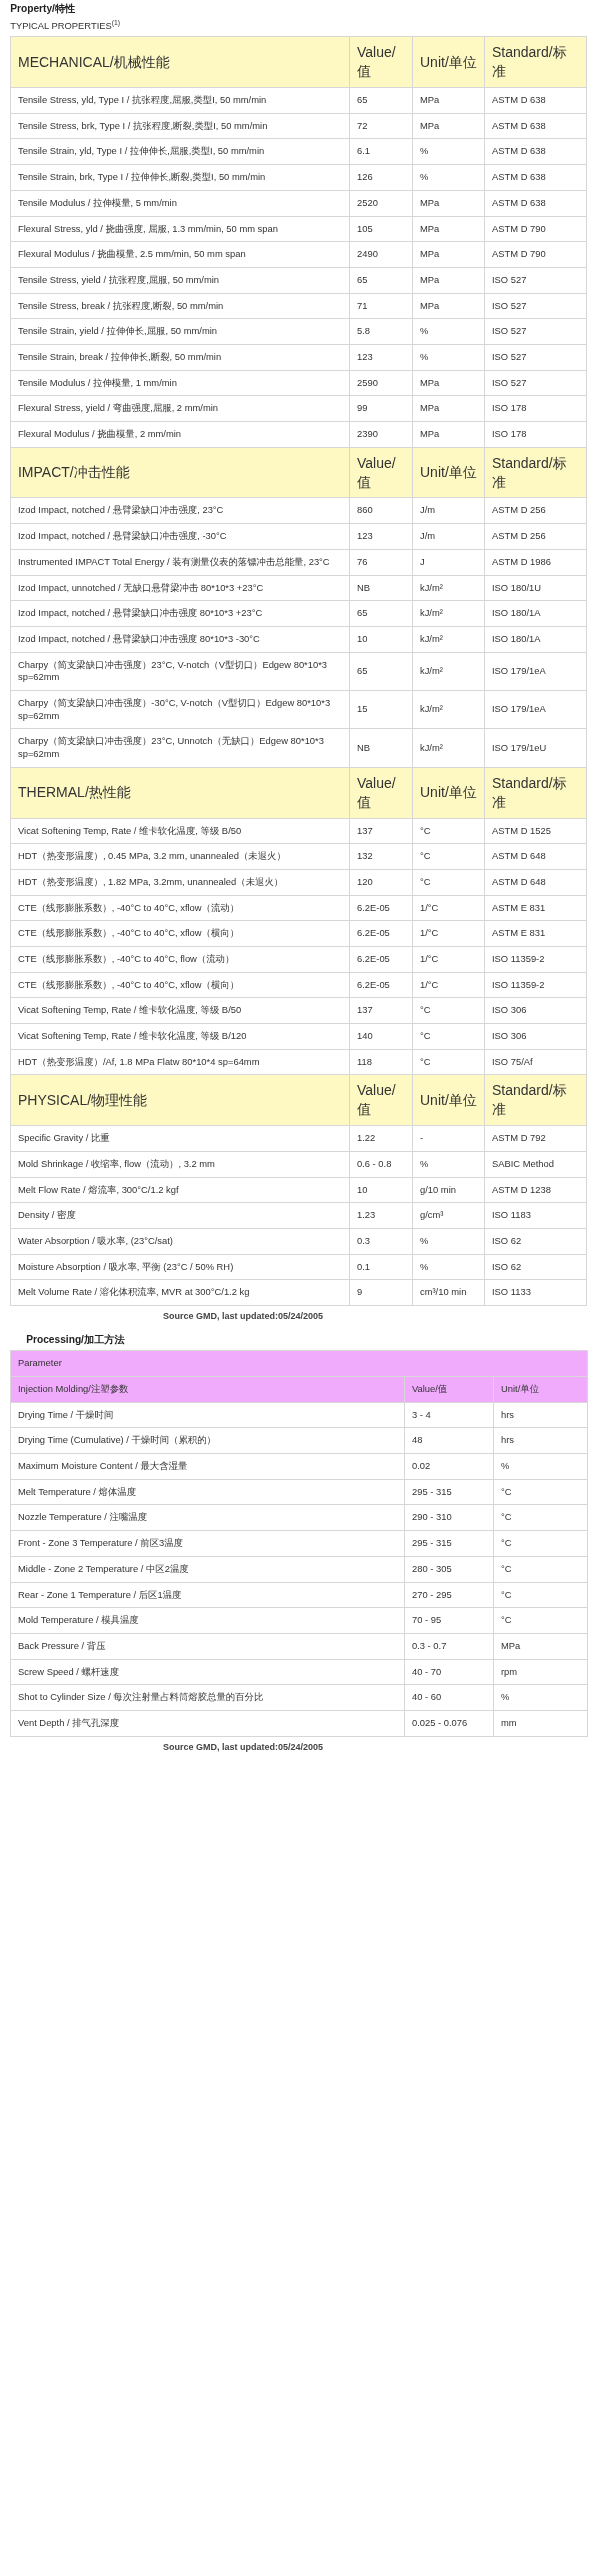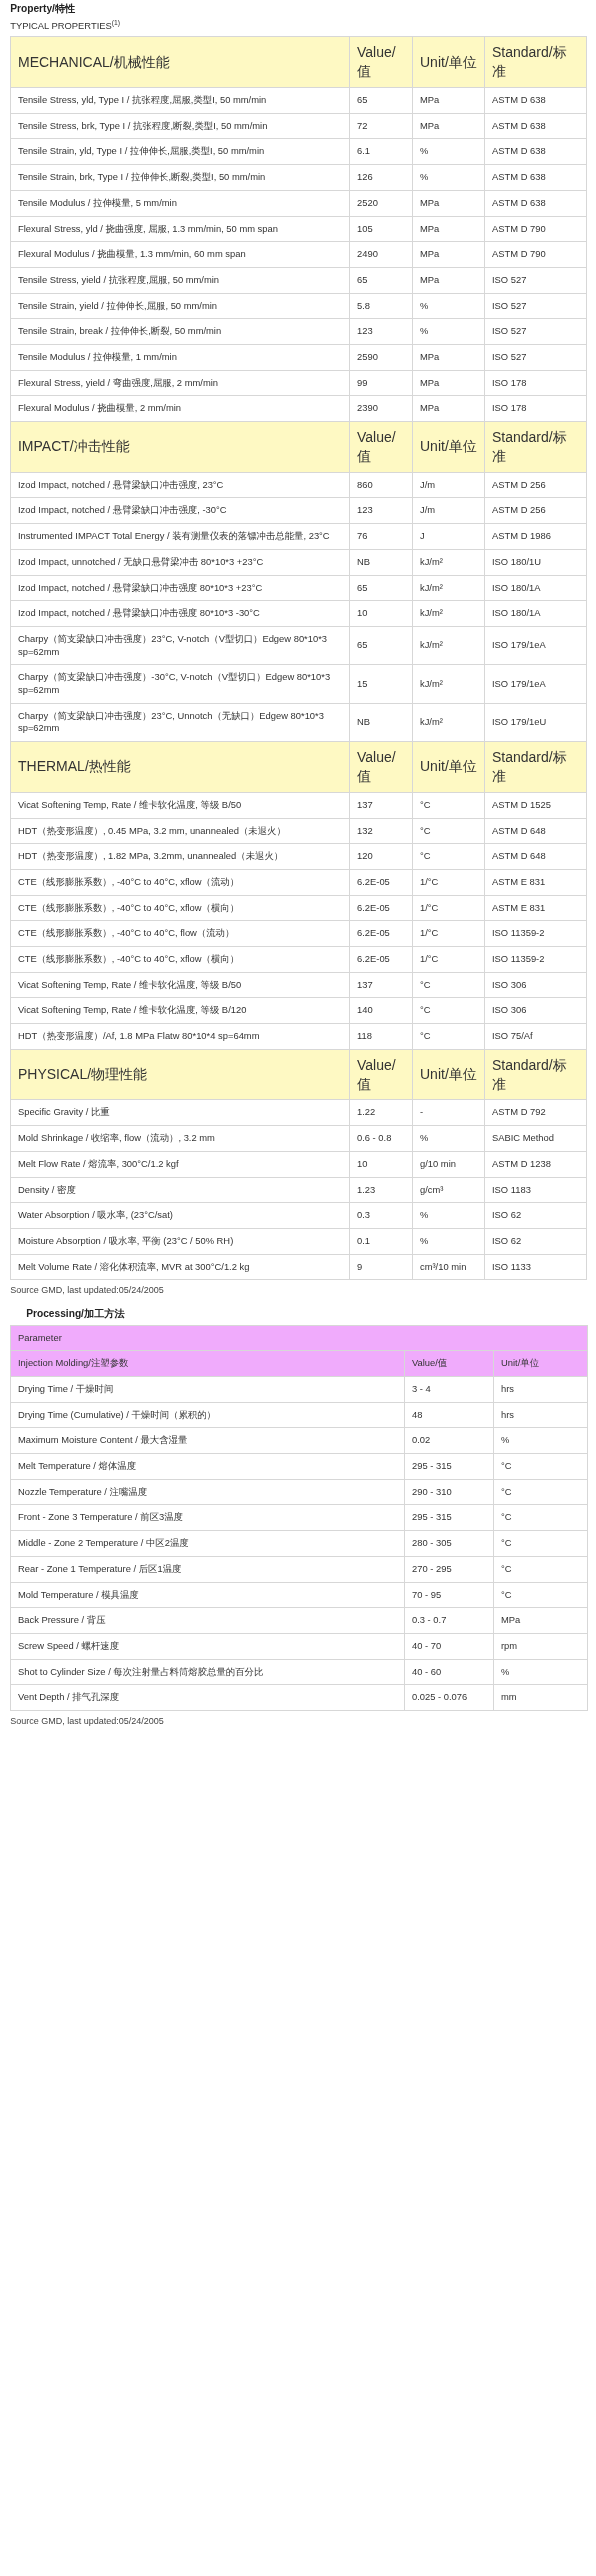--- a/index.html
+++ b/index.html
@@ -40,23 +40,24 @@
     text-align: left;
     color: #333;
   }
   tr.grouphdr td {
     background: #fef9c3;
     font-size: 14px;
     color: #333;
   }
   .caption {
     padding: 5.1px 10.2px 8.5px 10.2px;
-    text-align: left;
+    text-align: center;
     font-size: 9px;
     color: #444;
+    font-weight: bold;
   }
   .topcaption {
     padding: 1.7px 10.2px 5.1px 10.2px;
     font-size: 9.4px;
     color: #333;
   }
   .sup { font-size: 6.8px; vertical-align: super; }
   table.proc {
     width: 576px;
     margin: 0 10.2px;
@@ -137,28 +138,34 @@
           <td>MPa</td>
           <td>ASTM D 638</td>
         </tr>
         <tr>
           <td>Flexural Stress, yld / 挠曲强度, 屈服, 1.3 mm/min, 50 mm span</td>
           <td>105</td>
           <td>MPa</td>
           <td>ASTM D 790</td>
         </tr>
         <tr>
-          <td>Flexural Modulus / 挠曲模量, 1.3 mm/min, 60 mm span</td>
+          <td>Flexural Modulus / 挠曲模量, 2.5 mm/min, 50 mm span</td>
           <td>2490</td>
           <td>MPa</td>
           <td>ASTM D 790</td>
         </tr>
         <tr>
           <td>Tensile Stress, yield / 抗张程度,屈服, 50 mm/min</td>
           <td>65</td>
+          <td>MPa</td>
+          <td>ISO 527</td>
+        </tr>
+        <tr>
+          <td>Tensile Stress, break / 抗张程度,断裂, 50 mm/min</td>
+          <td>71</td>
           <td>MPa</td>
           <td>ISO 527</td>
         </tr>
         <tr>
           <td>Tensile Strain, yield / 拉伸伸长,屈服, 50 mm/min</td>
           <td>5.8</td>
           <td>%</td>
           <td>ISO 527</td>
         </tr>
         <tr>

